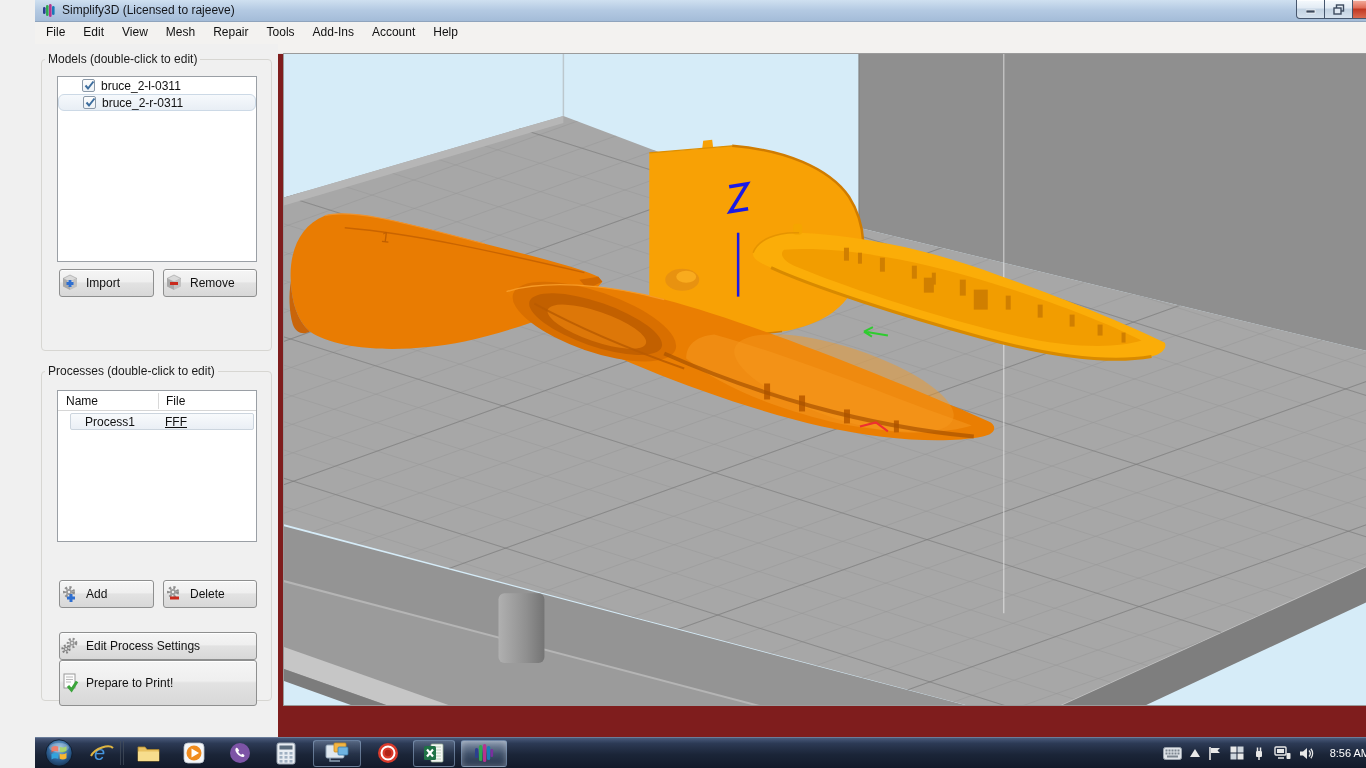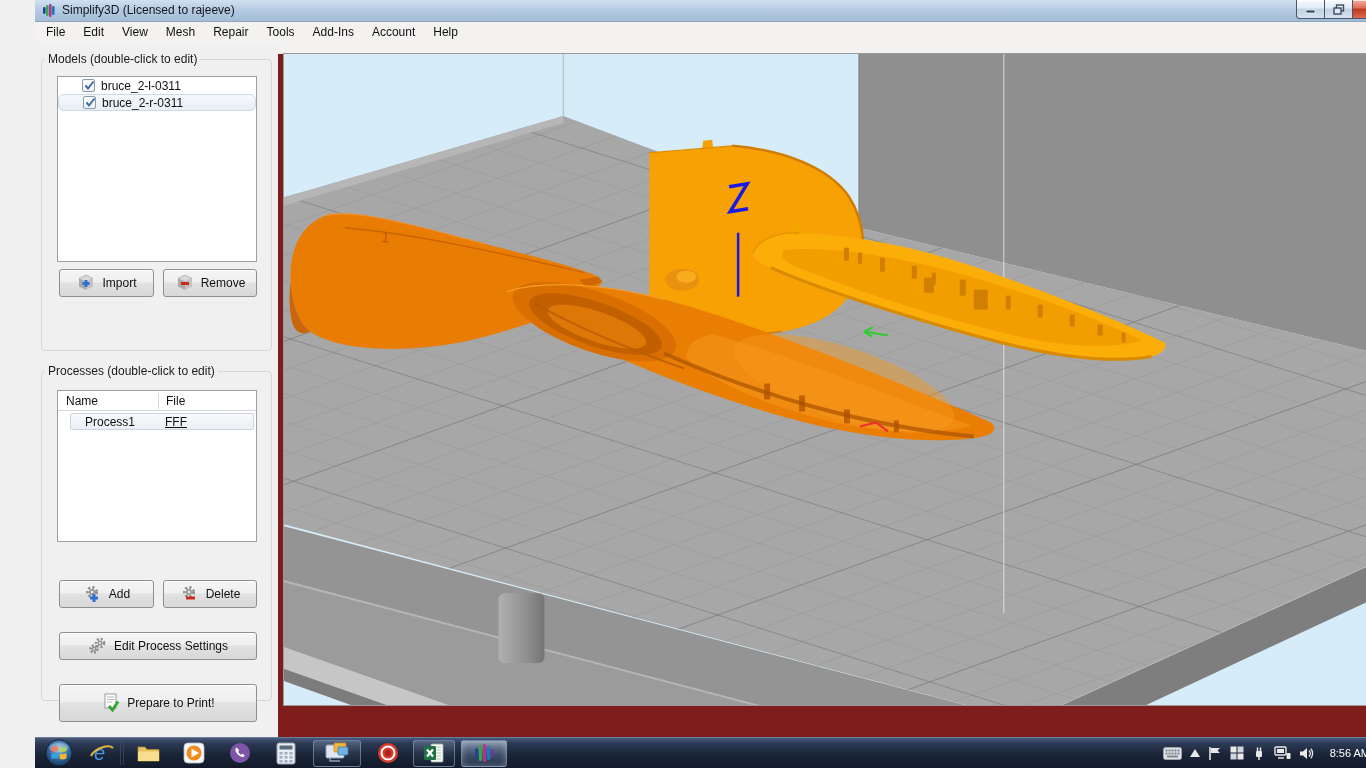--- a/index.html
+++ b/index.html
@@ -27,21 +27,21 @@
   
   #left-panel{position:absolute;left:0;top:44px;width:243px;height:693px;background:#f0f0f0;}
   .grouplabel{position:absolute;font-size:12px;color:#1a1a1a;background:#f0f0f0;padding:0 3px;z-index:2;}
   .groupbox{position:absolute;border:1px solid #d7d6d2;border-radius:4px;}
   .listbox{position:absolute;background:#fff;border:1px solid #9a9fa5;}
   .lrow{position:relative;height:17px;display:flex;align-items:center;padding-left:24px;font-size:12px;color:#111;}
   .lrow.sel{background:linear-gradient(#f6f9fc,#e8eef5);border:1px solid #ccd9e6;border-radius:6px;}
   .cb{width:13px;height:13px;border:1px solid #8b99a8;border-radius:2px;margin-right:6px;
     background:linear-gradient(#fdfdfd,#eef2f6);position:relative;flex:none;}
   .cb svg{position:absolute;left:0px;top:-1px;}
-  .btn{position:absolute;display:flex;align-items:center;justify-content:center;gap:6px;
+  .btn{position:absolute;display:flex;align-items:center;justify-content:flex-start;gap:6px;
     border:1px solid #8e8f8f;border-radius:3px;font-size:12px;color:#111;
     background:linear-gradient(#f5f5f5,#efefef 45%,#e2e2e2 50%,#d8d8d8);box-shadow:inset 0 1px 0 #fff;}
   .ptable{position:absolute;background:#fff;border:1px solid #9a9fa5;}
   .phead{position:relative;height:20px;border-bottom:1px solid #d6d6d6;font-size:12px;color:#111;}
   .phead .c1{position:absolute;left:8px;top:3px;}
   .phead .c2{position:absolute;left:108px;top:3px;}
   .phead .div{position:absolute;left:100px;top:2px;width:1px;height:16px;background:#d9d9d9;}
   .prow{position:absolute;left:12px;right:2px;top:22px;height:17px;font-size:12px;color:#111;
     background:linear-gradient(#f8fafc,#eaeff5);border:1px solid #ccd5de;border-radius:2px;}
   .prow .c1{position:absolute;left:14px;top:1px;}
@@ -201,21 +201,21 @@
       <svg width="20" height="18" viewBox="0 0 20 18">
         <circle cx="12" cy="6" r="4" fill="none" stroke="#8f8f8f" stroke-width="2.6" stroke-dasharray="1.9,1.9"></circle>
         <circle cx="12" cy="6" r="2.6" fill="#9a9a9a"></circle>
           <circle cx="12" cy="6" r="1" fill="#f0f0f0"></circle>
         <circle cx="6" cy="12" r="3.4" fill="none" stroke="#7f7f7f" stroke-width="2.4" stroke-dasharray="1.7,1.7"></circle>
         <circle cx="6" cy="12" r="2.2" fill="#8c8c8c"></circle>
           <circle cx="6" cy="12" r="0.9" fill="#f0f0f0"></circle>
       </svg>
       <span>Edit Process Settings</span>
     </div>
-    <div class="btn" style="left:24px;top:640px;width:198px;height:38px;">
+    <div class="btn" style="left:24px;top:616px;width:198px;height:46px;">
       <svg width="20" height="20" viewBox="0 0 20 20">
         <rect x="4" y="1" width="11" height="14" fill="#fdfdfd" stroke="#9a9a9a" stroke-width="1"></rect>
         <path d="M6,4 h7 M6,6.5 h7 M6,9 h5" stroke="#b9b9b9" stroke-width="1"></path>
         <path d="M8,13 l3.5,4 L17,8.5" fill="none" stroke="#3ba53b" stroke-width="3"></path>
       </svg>
       <span>Prepare to Print!</span>
     </div>
   </div>
 
   <svg id="viewport" viewBox="0 0 1086 652">

